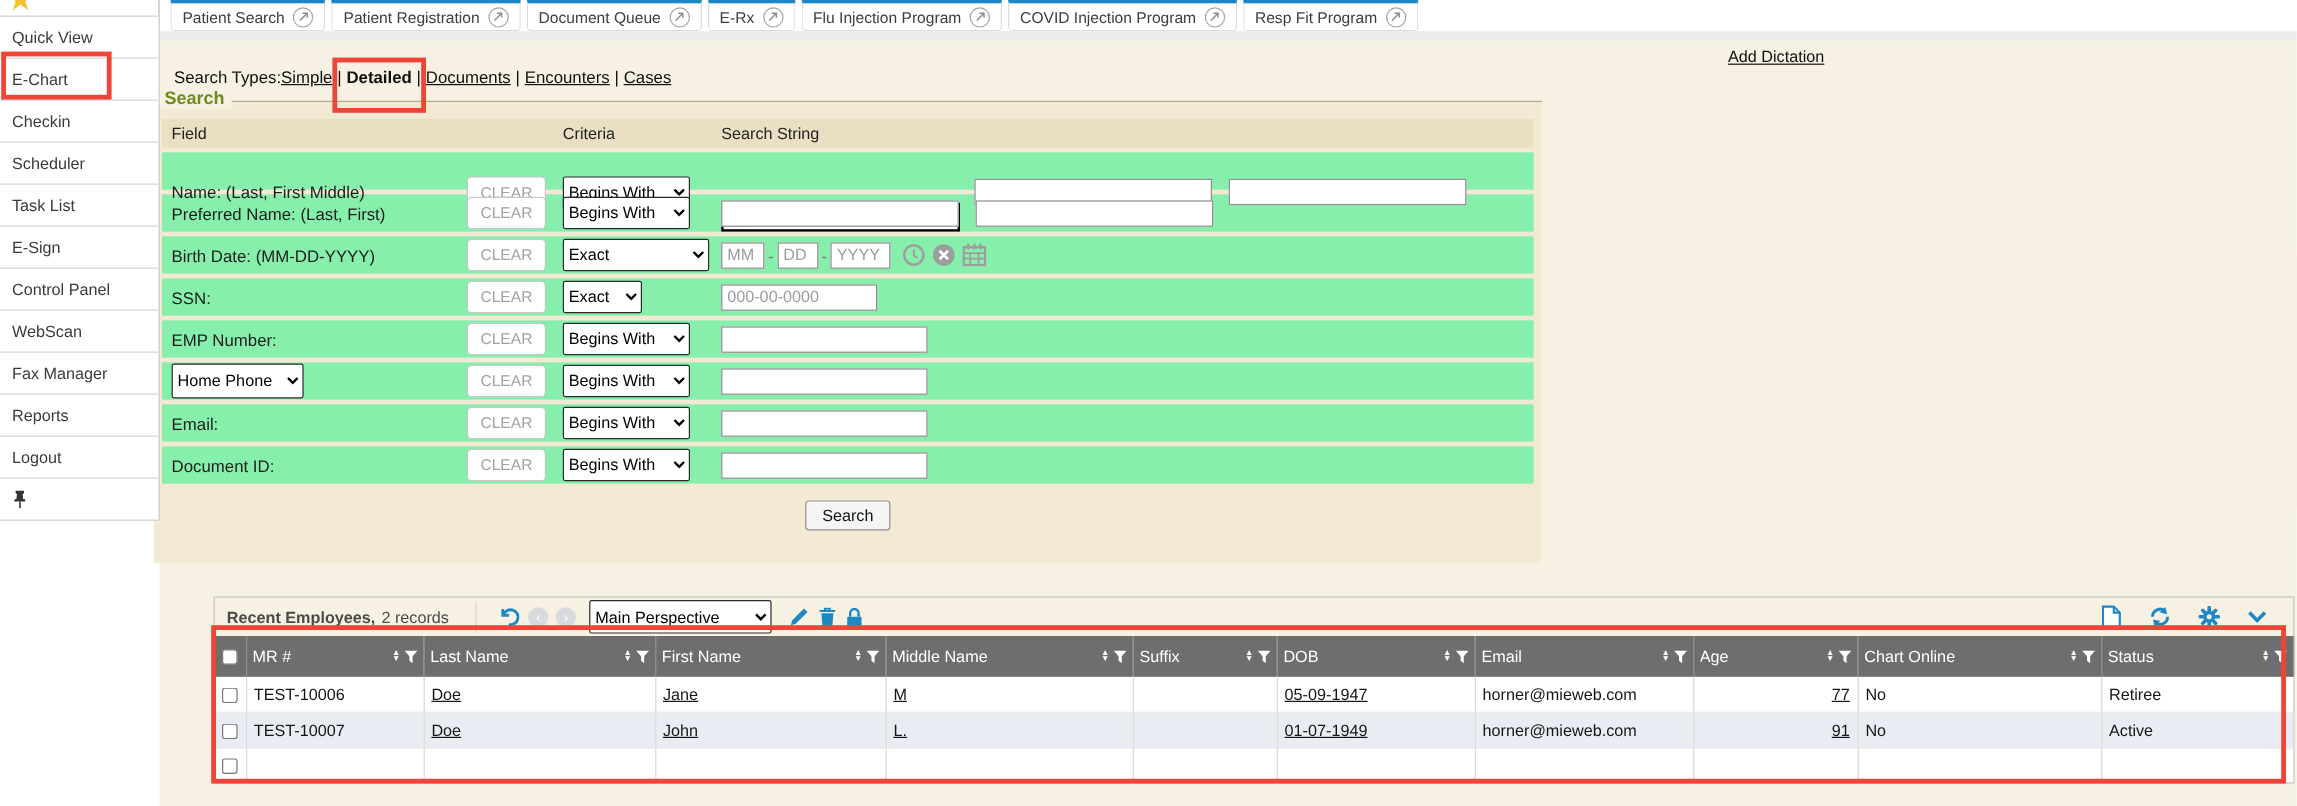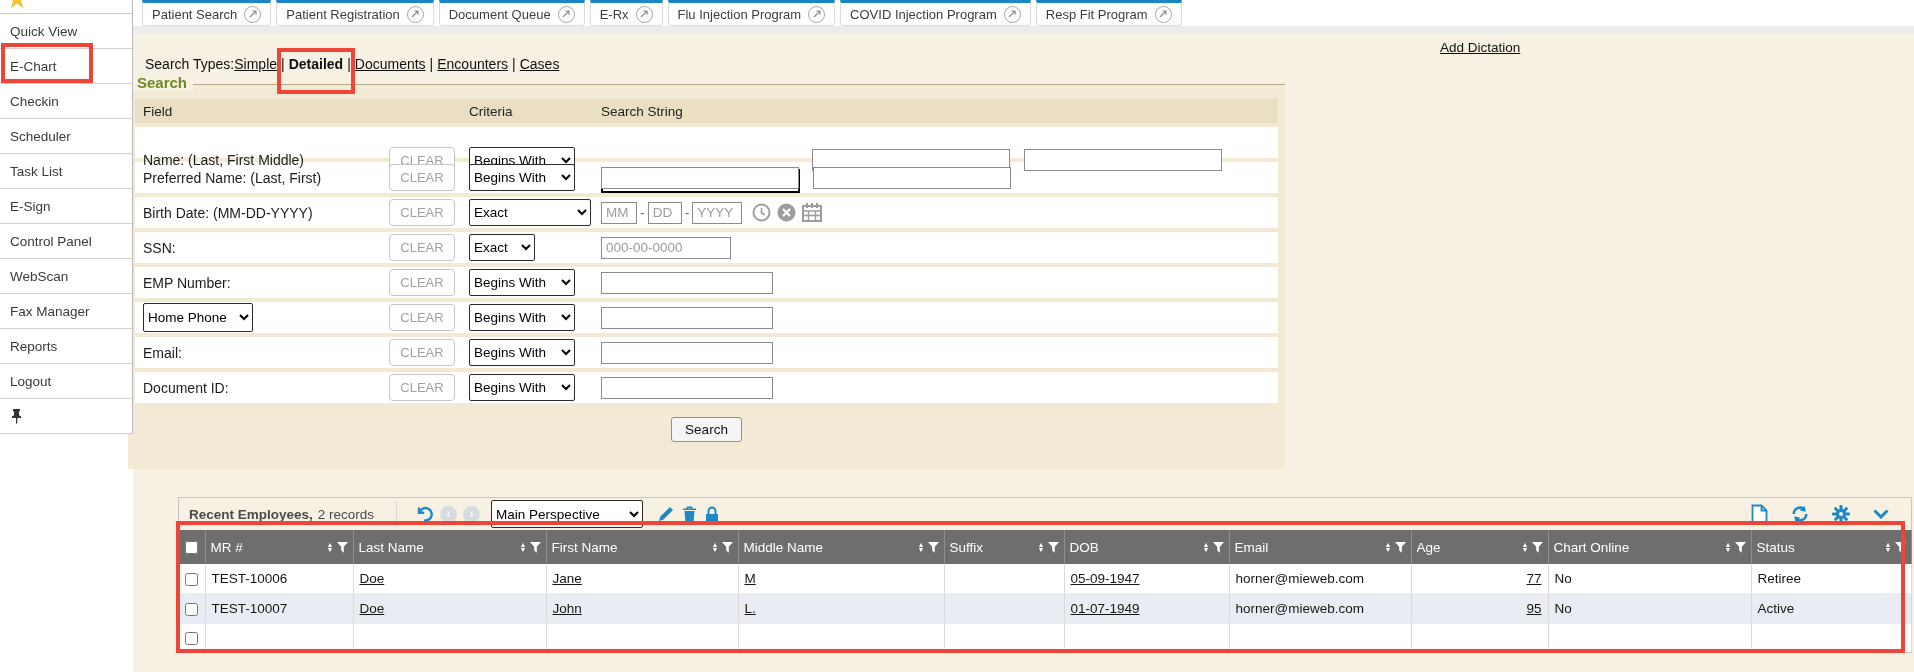--- a/index.html
+++ b/index.html
@@ -35,21 +35,21 @@
   .st-detailed { font-weight:bold; position:relative; display:inline-block; }
   .detailed-annotation { position:absolute; left:-12px; top:-8px; right:-12px; height:38px;
                          border:4px solid #ef4438; pointer-events:none; z-index:6; }
   
   .fieldset { position:absolute; left:128px; top:84px; width:1143px; height:370px; background:#f2ead5;
               border-top:1px solid #b5aa8a; padding:14px 7px 0 7px; z-index:1; }
   .legend { position:absolute; left:3px; top:-11px; background:#f7f1e3; padding:0 6px;
             font-weight:bold; font-size:15px; color:#6e8b1e; }
   .fheader, .frow { display:grid; grid-template-columns:246px 80px 132px 1fr; align-items:center; padding-left:8px; }
   .fheader { background:#eadfc3; height:24px; font-size:13.5px; color:#222; margin-bottom:4px; }
-  .frow { background:#ffffff; height:31px; margin-bottom:4px; font-size:14px; }
+  .frow { background:#86efac; height:31px; margin-bottom:4px; font-size:14px; }
   .clear-btn { color:#a2a2a2; background:#fff; border:1px solid #c6c6c6; border-radius:4px;
                padding:5px 0; width:64px; font-size:13px; font-family:inherit; cursor:pointer; }
   select.crit, select.label-select, select.persp { border:1px solid #2b2b2b; background:#fff; border-radius:2px;
                font-size:13.5px; font-family:inherit; height:25px; }
   .w-bw { width:104px; } .w-exw { width:120px; } .w-exn { width:64px; }
   select.label-select { width:108px; height:27px; }
   input.ti { height:20px; border:1px solid #8b8b8b; background:#fff; font-size:13.5px; padding:0 4px;
              font-family:inherit; border-radius:0; }
   input.ti::placeholder { color:#9c9c9c; }
   .w196 { width:188px; margin-right:14px; } .w170 { width:162px; } .w128 { width:120px; }
@@ -522,21 +522,21 @@
       </tr>
       <tr class="alt">
         <td class="cb"><input type="checkbox" style=""></td>
         <td>TEST-10007</td>
         <td><span class="u">Doe</span></td>
         <td><span class="u">John</span></td>
         <td><span class="u">L.</span></td>
         <td></td>
         <td><span class="u">01-07-1949</span></td>
         <td>horner@mieweb.com</td>
-        <td class="num"><span class="u">95</span></td>
+        <td class="num"><span class="u">91</span></td>
         <td>No</td>
         <td>Active</td>
       </tr>
       <tr class="stub">
         <td class="cb"><input type="checkbox" style=""></td>
         <td></td>
           <td></td>
           <td></td>
           <td></td>
           <td></td>

